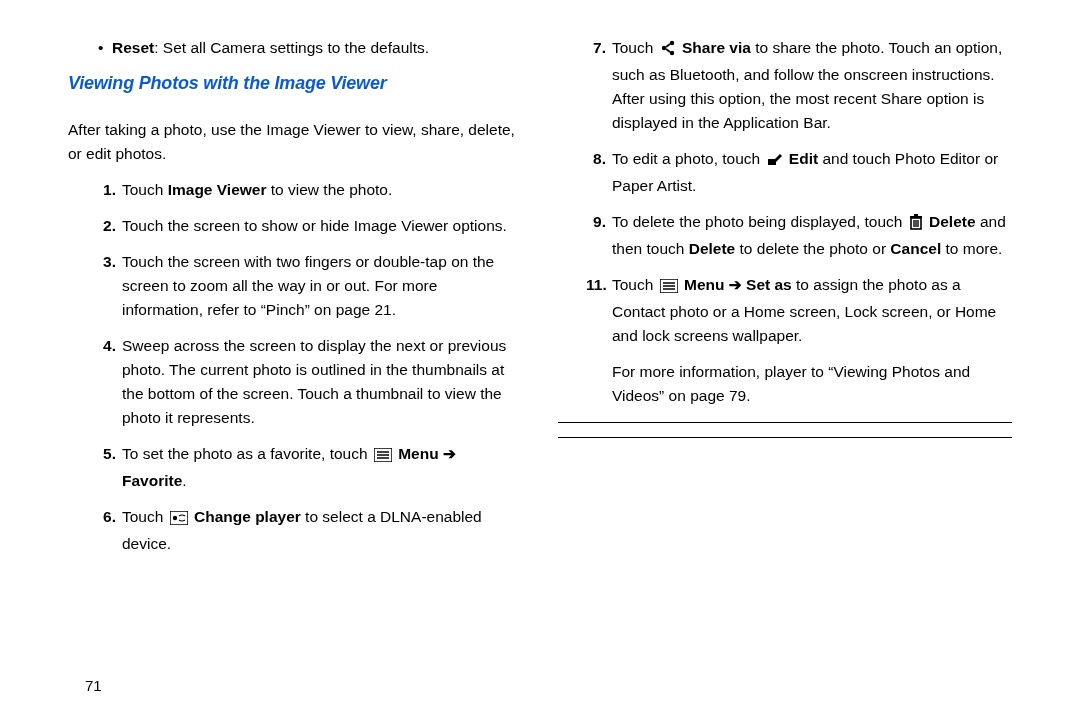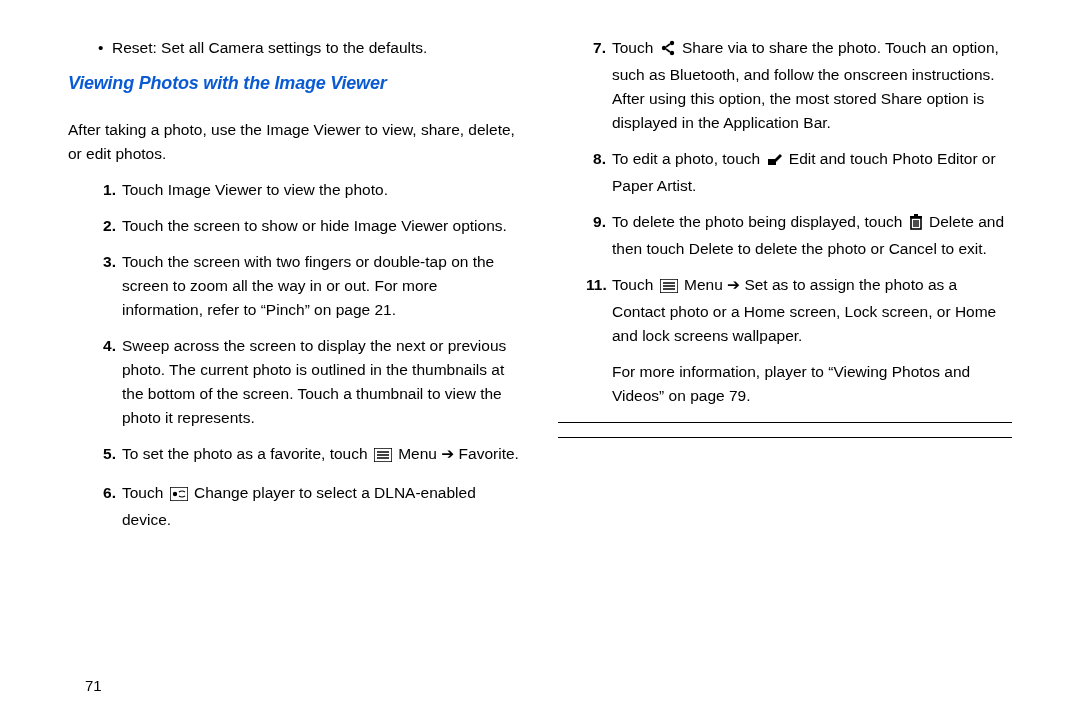--- a/index.html
+++ b/index.html
@@ -56,21 +56,21 @@
   ol.steps > li .num {
     position: absolute;
     left: 0;
     top: 6px;
     font-weight: 700;
     width: 24px;
     text-align: right;
     padding-right: 4px;
     box-sizing: border-box;
   }
-  .b { font-weight: 400; }
+  .b { font-weight: 700; }
   .i { }
   .icon {
     display: inline-block;
     vertical-align: -3px;
     margin: 0 2px;
   }
   hr.note-rule {
     border: none;
     border-top: 1.5px solid #000;
     margin: 14px 0 8px 0;
@@ -160,21 +160,21 @@
 
       <li>
         <span class="num">7.</span>
         <span>Touch </span><span class="icon"><svg width="16" height="16" viewBox="0 0 16 16">
               <circle cx="12" cy="3" r="2.2" fill="#000"></circle>
               <circle cx="4" cy="8" r="2.2" fill="#000"></circle>
               <circle cx="12" cy="13" r="2.2" fill="#000"></circle>
               <line x1="6" y1="7" x2="10" y2="4" stroke="#000" stroke-width="1.6"></line>
               <line x1="6" y1="9" x2="10" y2="12" stroke="#000" stroke-width="1.6"></line>
             </svg></span>
-        <span class="b">Share via</span><span> to share the photo. Touch an option, such as Bluetooth, and follow the onscreen instructions. After using this option, the most stored Share option is displayed in the Application Bar.</span>
+        <span class="b">Share via</span><span> to share the photo. Touch an option, such as Bluetooth, and follow the onscreen instructions. After using this option, the most recent Share option is displayed in the Application Bar.</span>
       </li>
 
       <li>
         <span class="num">8.</span>
         <span>To edit a photo, touch </span><span class="icon"><svg width="16" height="16" viewBox="0 0 16 16">
               <rect x="1" y="8" width="8" height="6" fill="#000"></rect>
               <path d="M7 9 L13 3 L15 5 L9 11 Z" fill="#000"></path>
             </svg></span>
         <span class="b">Edit</span><span> and touch Photo Editor or Paper Artist.</span>
       </li>
@@ -182,21 +182,21 @@
       <li>
         <span class="num">9.</span>
         <span>To delete the photo being displayed, touch </span><span class="icon"><svg width="14" height="16" viewBox="0 0 14 16">
               <rect x="2" y="4" width="10" height="11" fill="none" stroke="#000" stroke-width="1.6"></rect>
               <line x1="5" y1="6" x2="5" y2="13" stroke="#000" stroke-width="1.4"></line>
               <line x1="7" y1="6" x2="7" y2="13" stroke="#000" stroke-width="1.4"></line>
               <line x1="9" y1="6" x2="9" y2="13" stroke="#000" stroke-width="1.4"></line>
               <rect x="1" y="2" width="12" height="2" fill="#000"></rect>
               <rect x="5" y="0" width="4" height="2" fill="#000"></rect>
             </svg></span>
-        <span class="b">Delete</span><span> and then touch </span><span class="b">Delete</span><span> to delete the photo or </span><span class="b">Cancel</span><span> to exit.</span>
+        <span class="b">Delete</span><span> and then touch </span><span class="b">Delete</span><span> to delete the photo or </span><span class="b">Cancel</span><span> to more.</span>
       </li>
 
 
       <li>
         <span class="num">11.</span>
         <span>Touch </span><span class="icon"><svg width="18" height="14" viewBox="0 0 18 14">
               <rect x="0" y="0" width="18" height="14" fill="none" stroke="#000" stroke-width="1.5"></rect>
               <line x1="3" y1="4" x2="15" y2="4" stroke="#000" stroke-width="1.5"></line>
               <line x1="3" y1="7" x2="15" y2="7" stroke="#000" stroke-width="1.5"></line>
               <line x1="3" y1="10" x2="15" y2="10" stroke="#000" stroke-width="1.5"></line>

